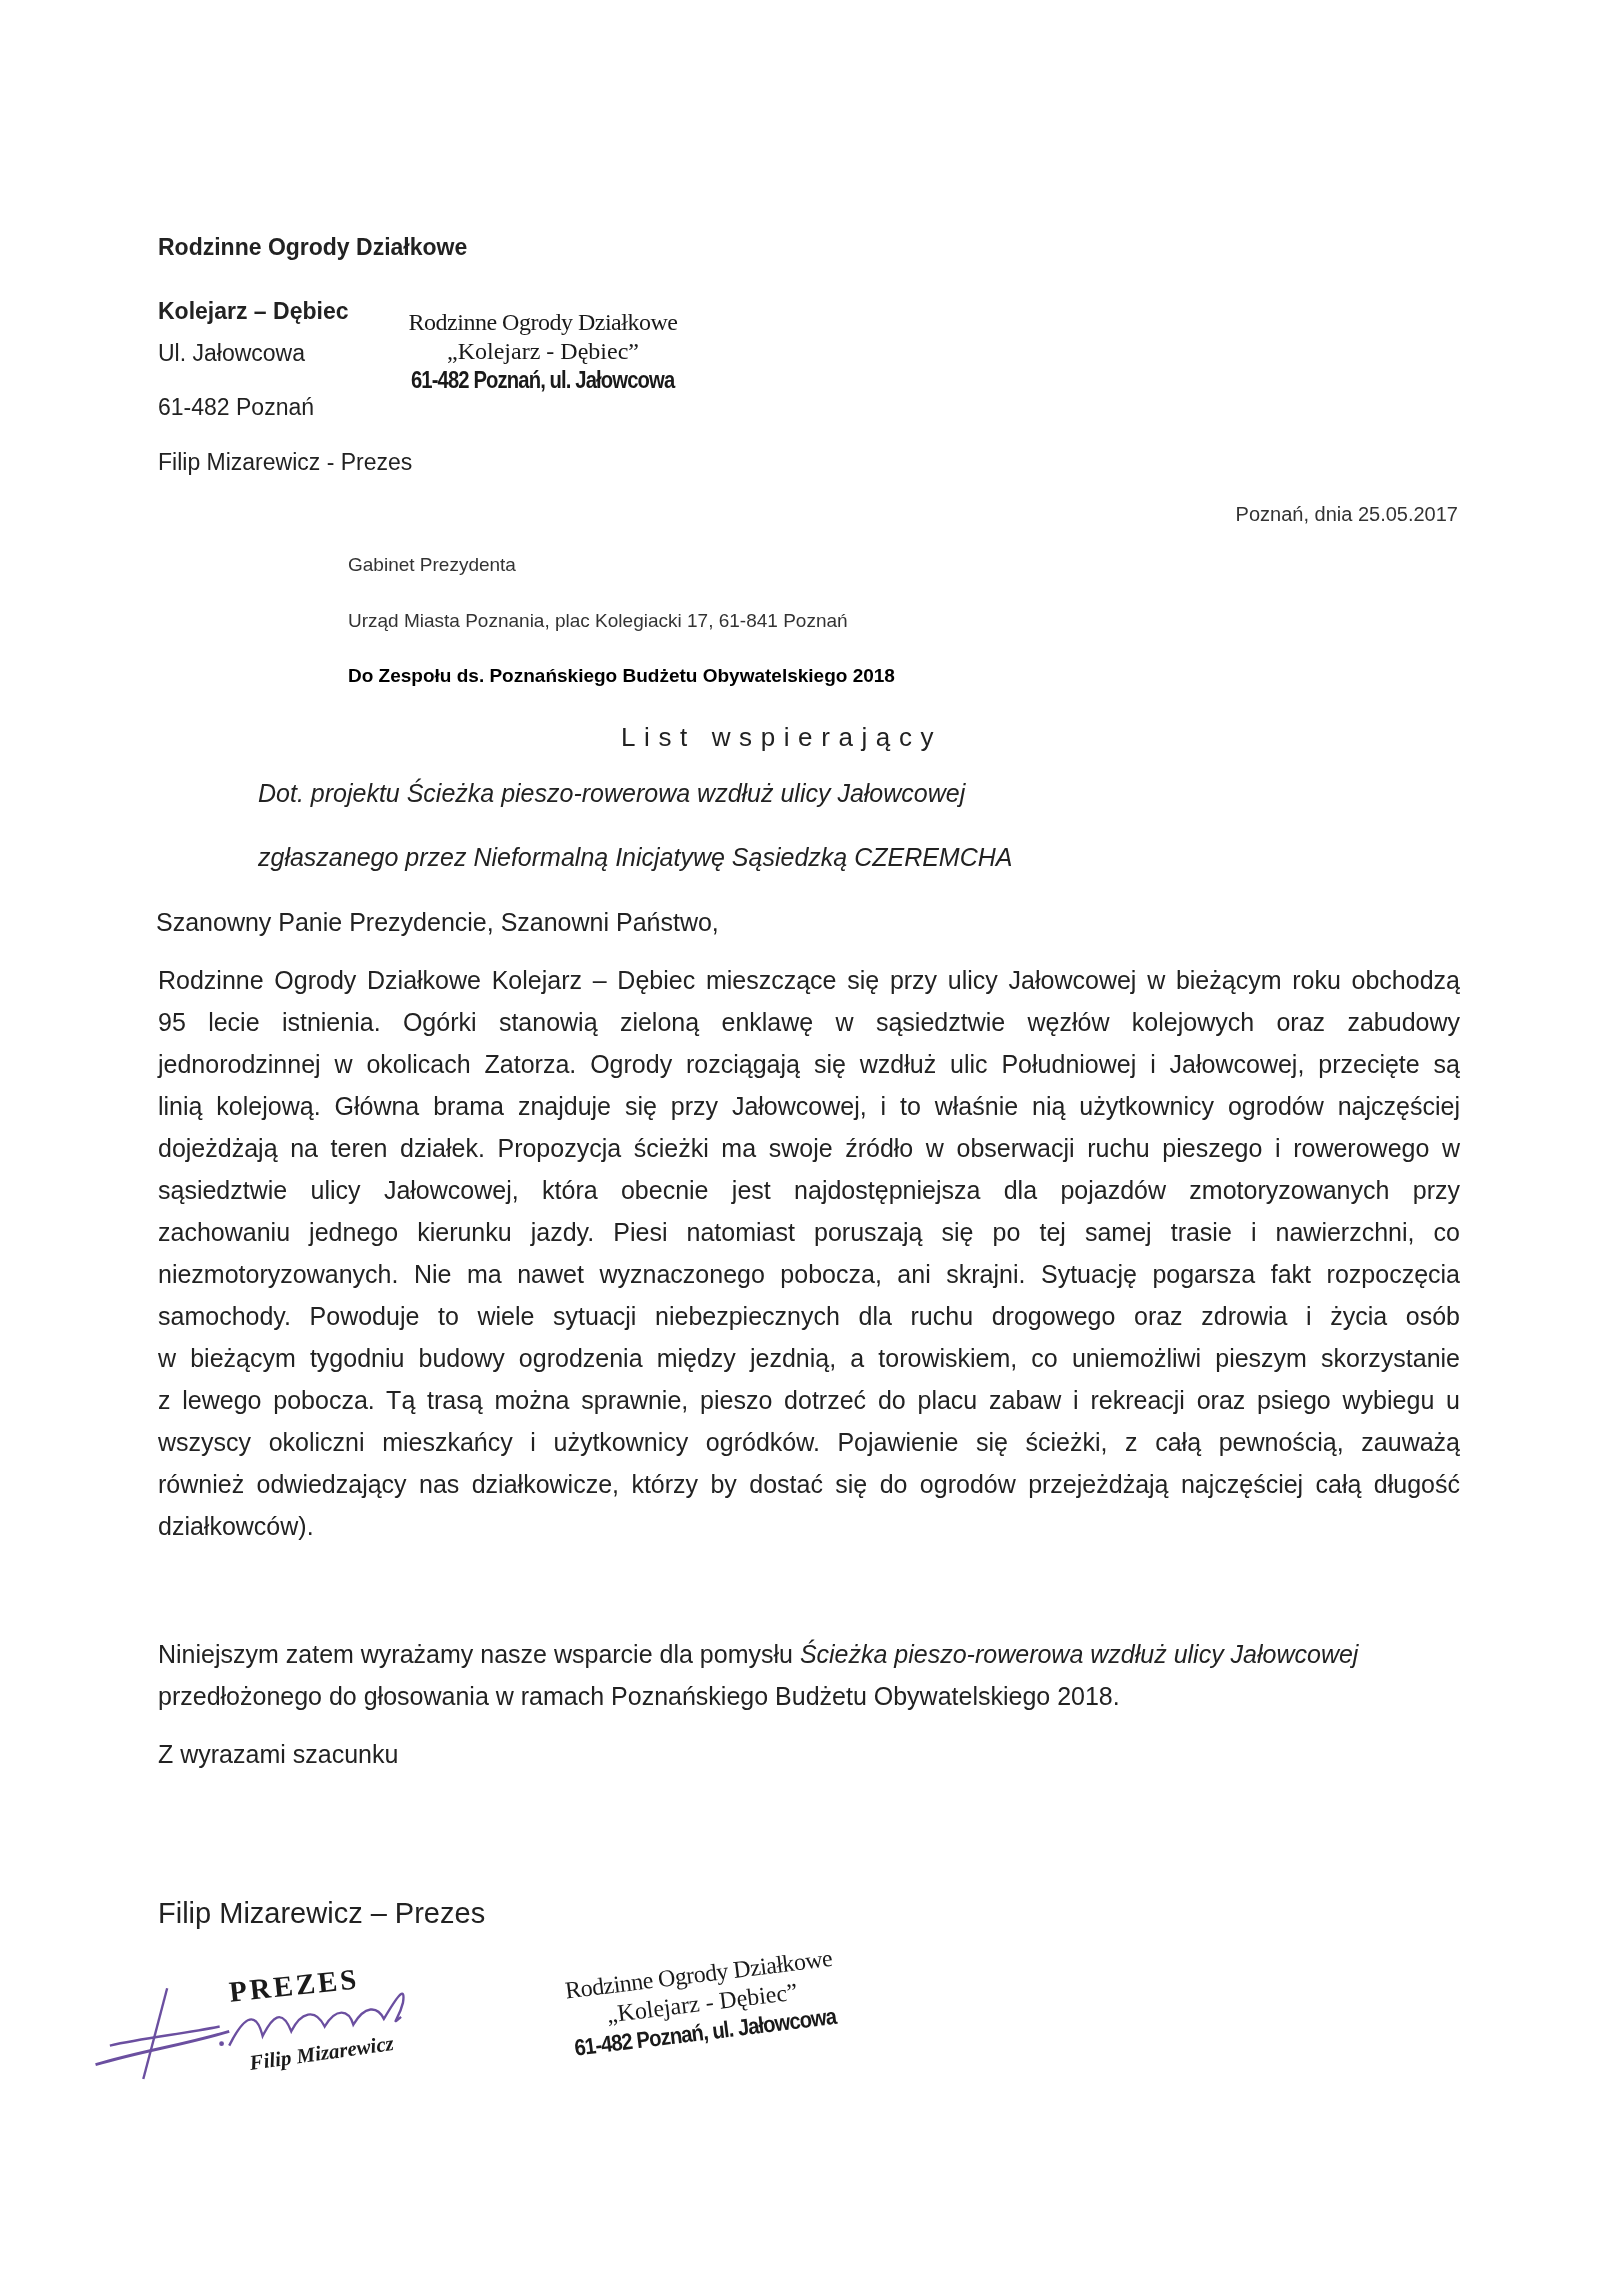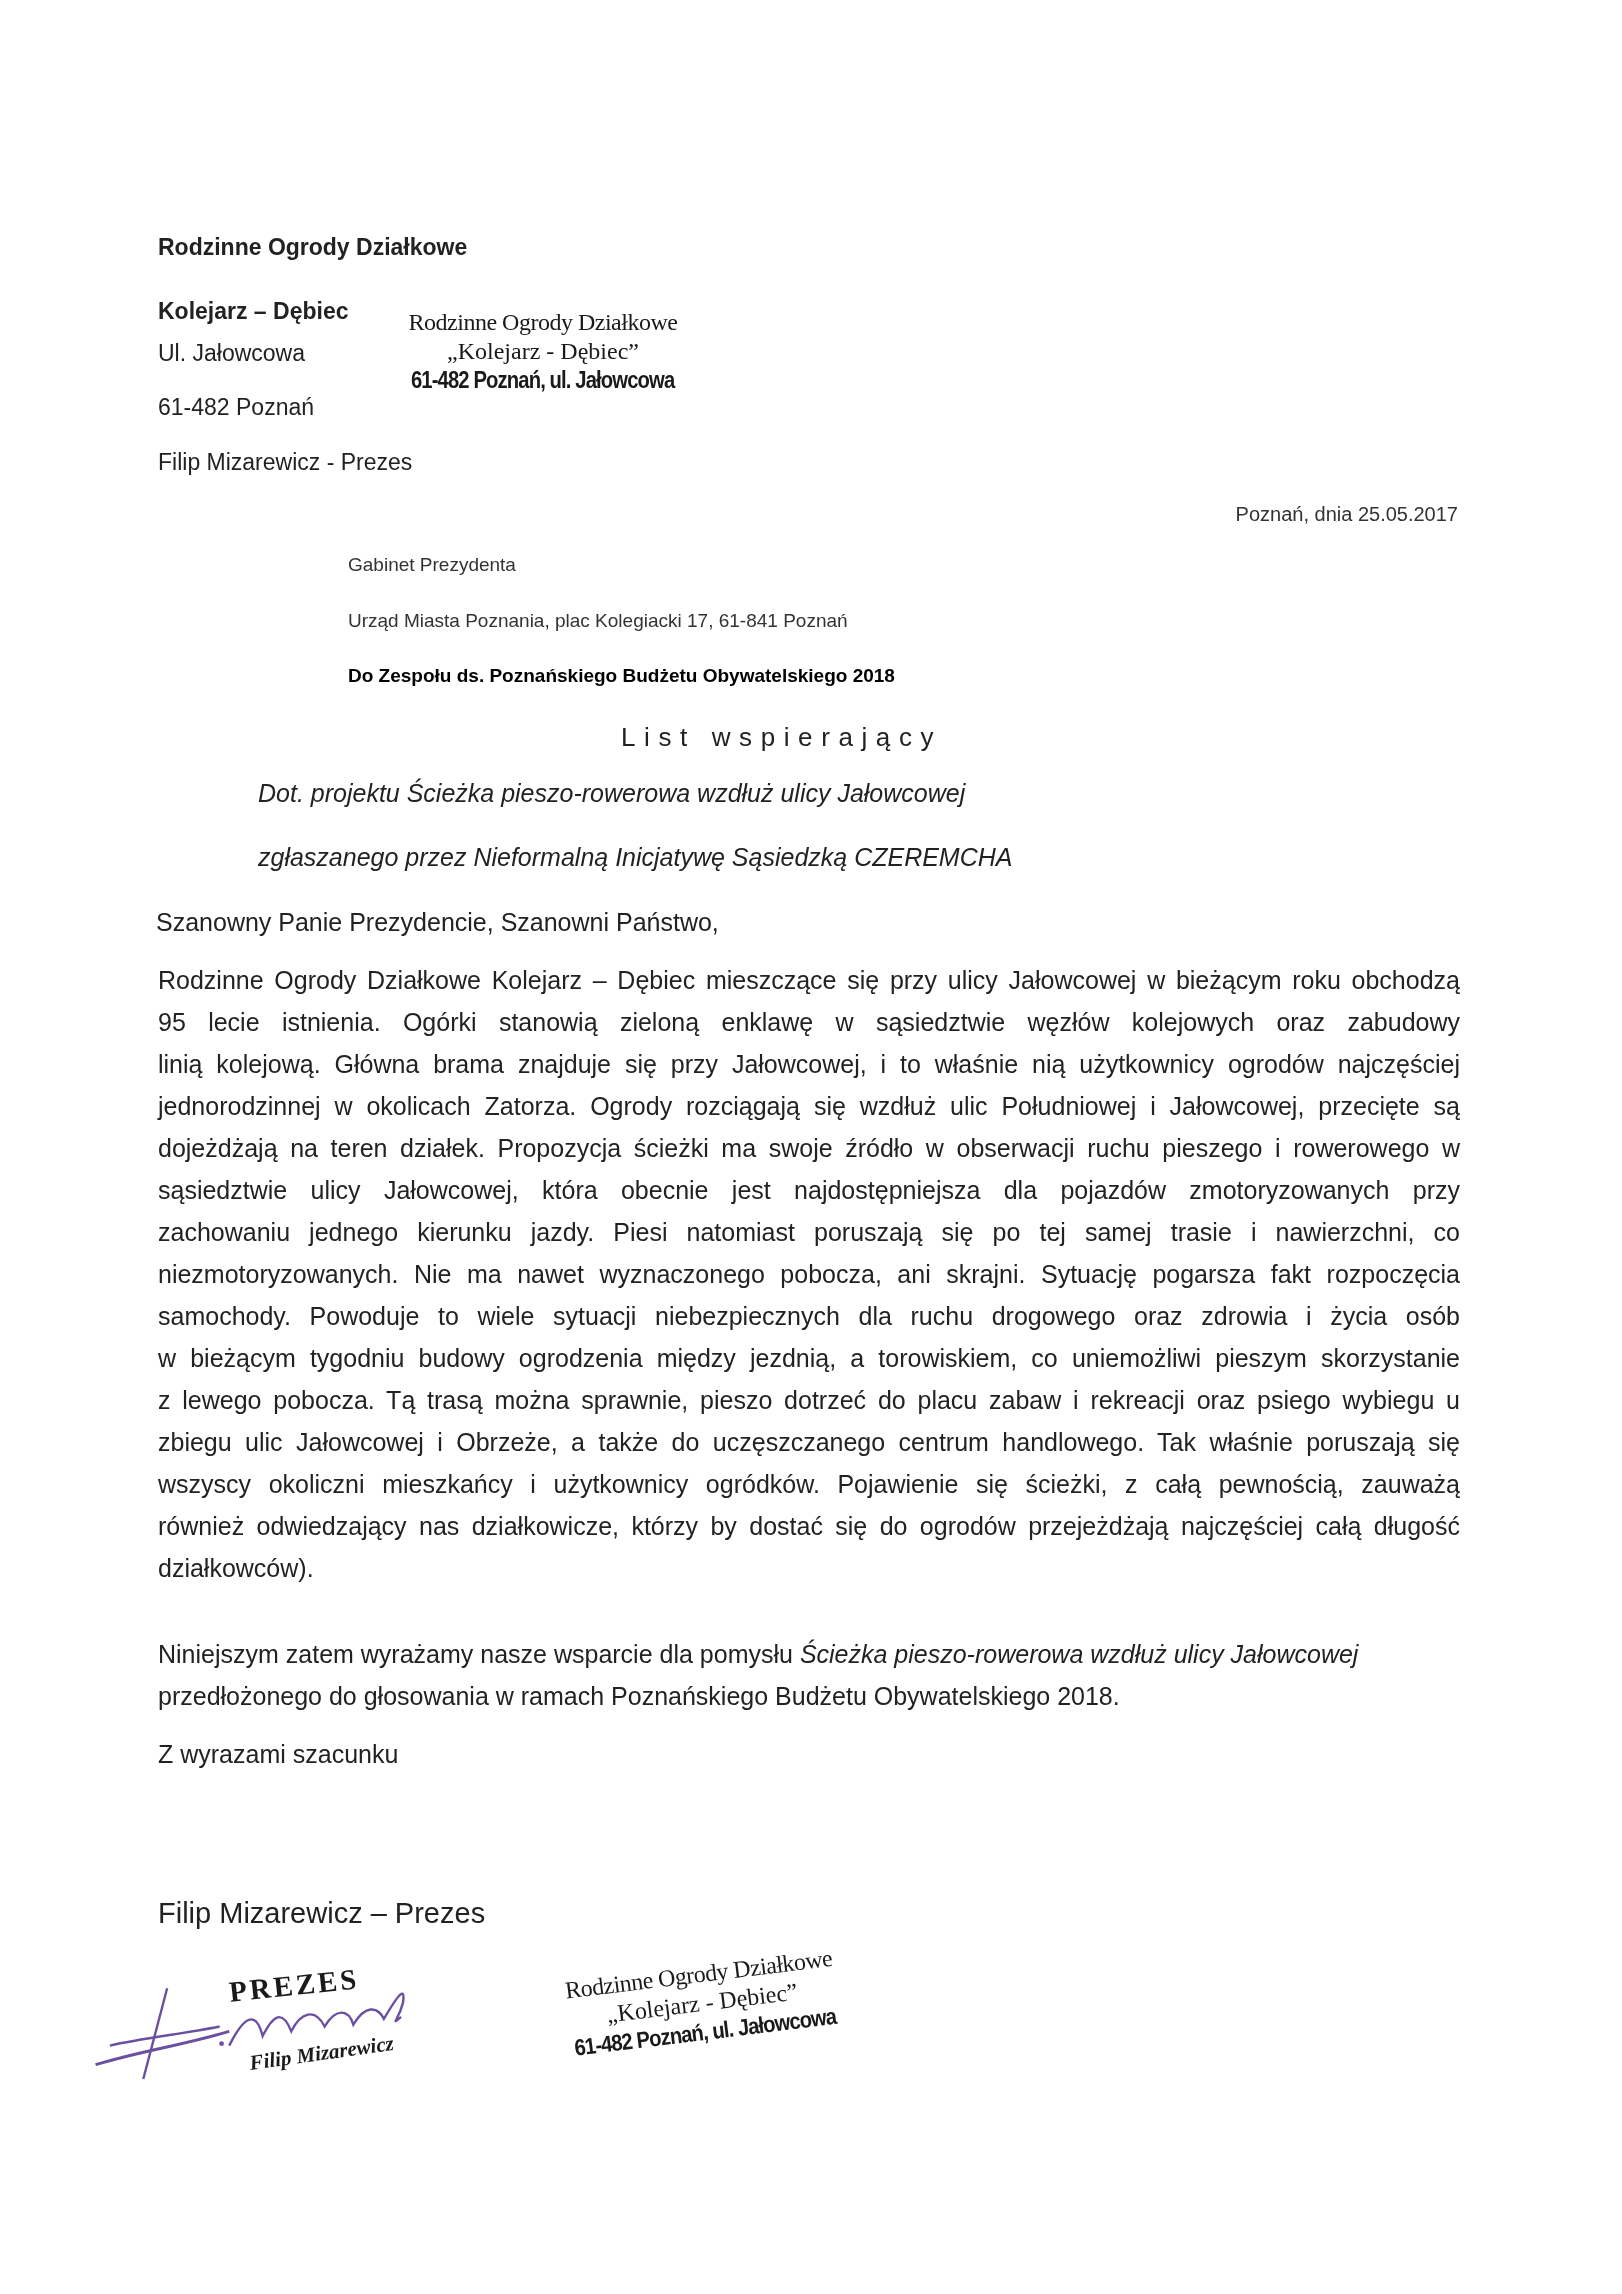--- a/index.html
+++ b/index.html
@@ -59,30 +59,29 @@
 <div class="abs title">List wspierający</div>
 
 <div class="abs subj" style="top:779px;">Dot. projektu Ścieżka pieszo-rowerowa wzdłuż ulicy Jałowcowej</div>
 <div class="abs subj" style="top:843px;">zgłaszanego przez Nieformalną Inicjatywę Sąsiedzką CZEREMCHA</div>
 
 <div class="abs salutation">Szanowny Panie Prezydencie, Szanowni Państwo,</div>
 
 <div class="body-para">
   <span>Rodzinne Ogrody Działkowe Kolejarz – Dębiec mieszczące się przy ulicy Jałowcowej w bieżącym roku obchodzą</span>
   <span>95 lecie istnienia. Ogórki stanowią zieloną enklawę w sąsiedztwie węzłów kolejowych oraz zabudowy</span>
+  <span>jednorodzinnej w okolicach Zatorza. Ogrody rozciągają się wzdłuż ulic Południowej i Jałowcowej, przecięte są</span>
   <span>linią kolejową. Główna brama znajduje się przy Jałowcowej, i to właśnie nią użytkownicy ogrodów najczęściej</span>
-  <span>jednorodzinnej w okolicach Zatorza. Ogrody rozciągają się wzdłuż ulic Południowej i Jałowcowej, przecięte są</span>
   <span>dojeżdżają na teren działek. Propozycja ścieżki ma swoje źródło w obserwacji ruchu pieszego i rowerowego w</span>
   <span>sąsiedztwie ulicy Jałowcowej, która obecnie jest najdostępniejsza dla pojazdów zmotoryzowanych przy</span>
   <span>zachowaniu jednego kierunku jazdy. Piesi natomiast poruszają się po tej samej trasie i nawierzchni, co</span>
   <span>niezmotoryzowanych. Nie ma nawet wyznaczonego pobocza, ani skrajni. Sytuację pogarsza fakt rozpoczęcia</span>
   <span>samochody. Powoduje to wiele sytuacji niebezpiecznych dla ruchu drogowego oraz zdrowia i życia osób</span>
   <span>w bieżącym tygodniu budowy ogrodzenia między jezdnią, a torowiskiem, co uniemożliwi pieszym skorzystanie</span>
   <span>z lewego pobocza. Tą trasą można sprawnie, pieszo dotrzeć do placu zabaw i rekreacji oraz psiego wybiegu u</span>
-  <span>zbiegu ulic Jałowcowej i Obrzeże, a także do uczęszczanego centrum handlowego. Tak właśnie poruszają się</span>
   <span>wszyscy okoliczni mieszkańcy i użytkownicy ogródków. Pojawienie się ścieżki, z całą pewnością, zauważą</span>
   <span>również odwiedzający nas działkowicze, którzy by dostać się do ogrodów przejeżdżają najczęściej całą długość</span>
   <span class="last">działkowców).</span>
 </div>
 
 <div class="closing-para">
   <span class="line"><span>Niniejszym zatem wyrażamy nasze wsparcie dla pomysłu </span><em>Ścieżka pieszo-rowerowa wzdłuż ulicy Jałowcowej</em></span>
   <span class="line">przedłożonego do głosowania w ramach Poznańskiego Budżetu Obywatelskiego 2018.</span>
 </div>
 

